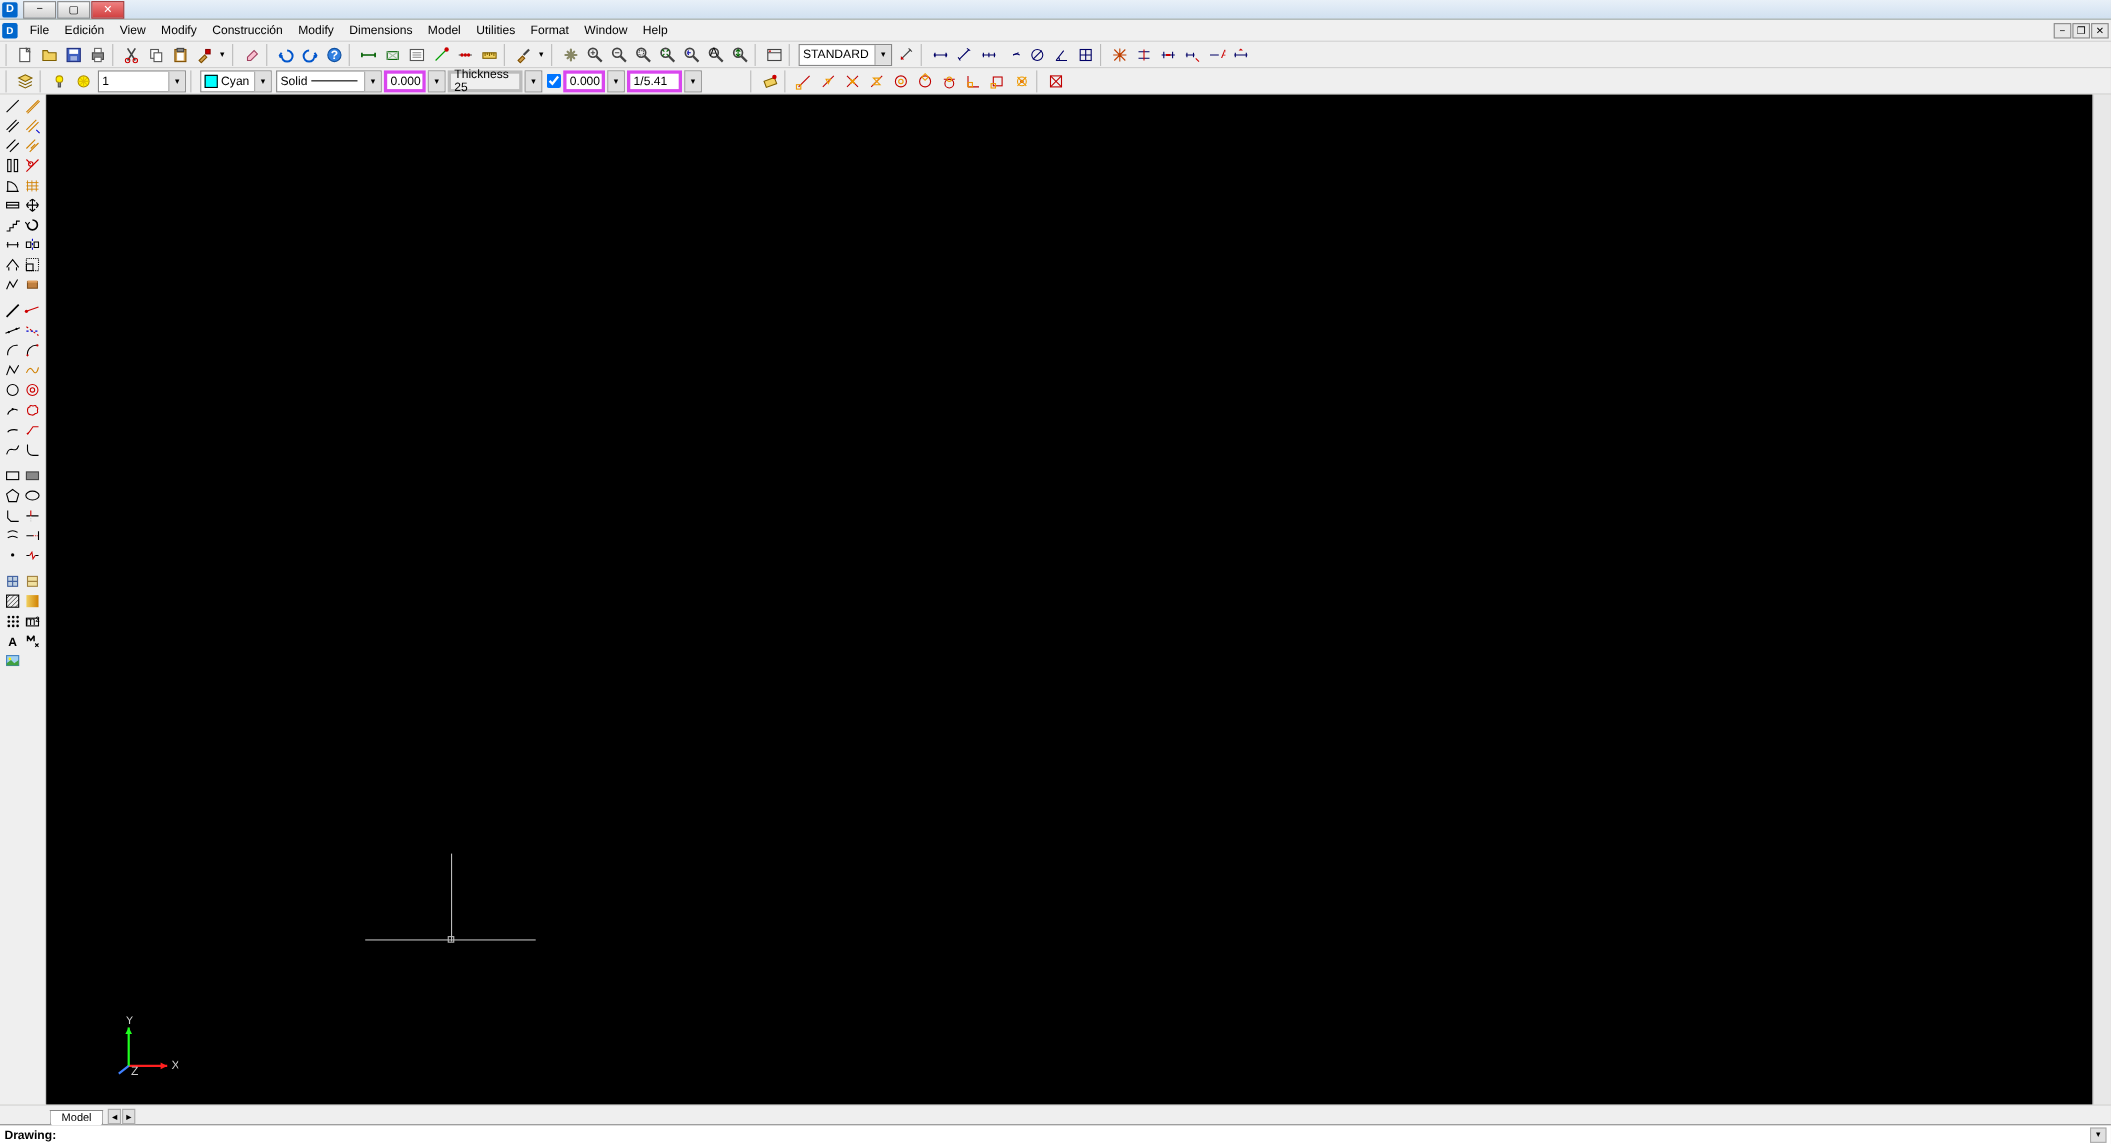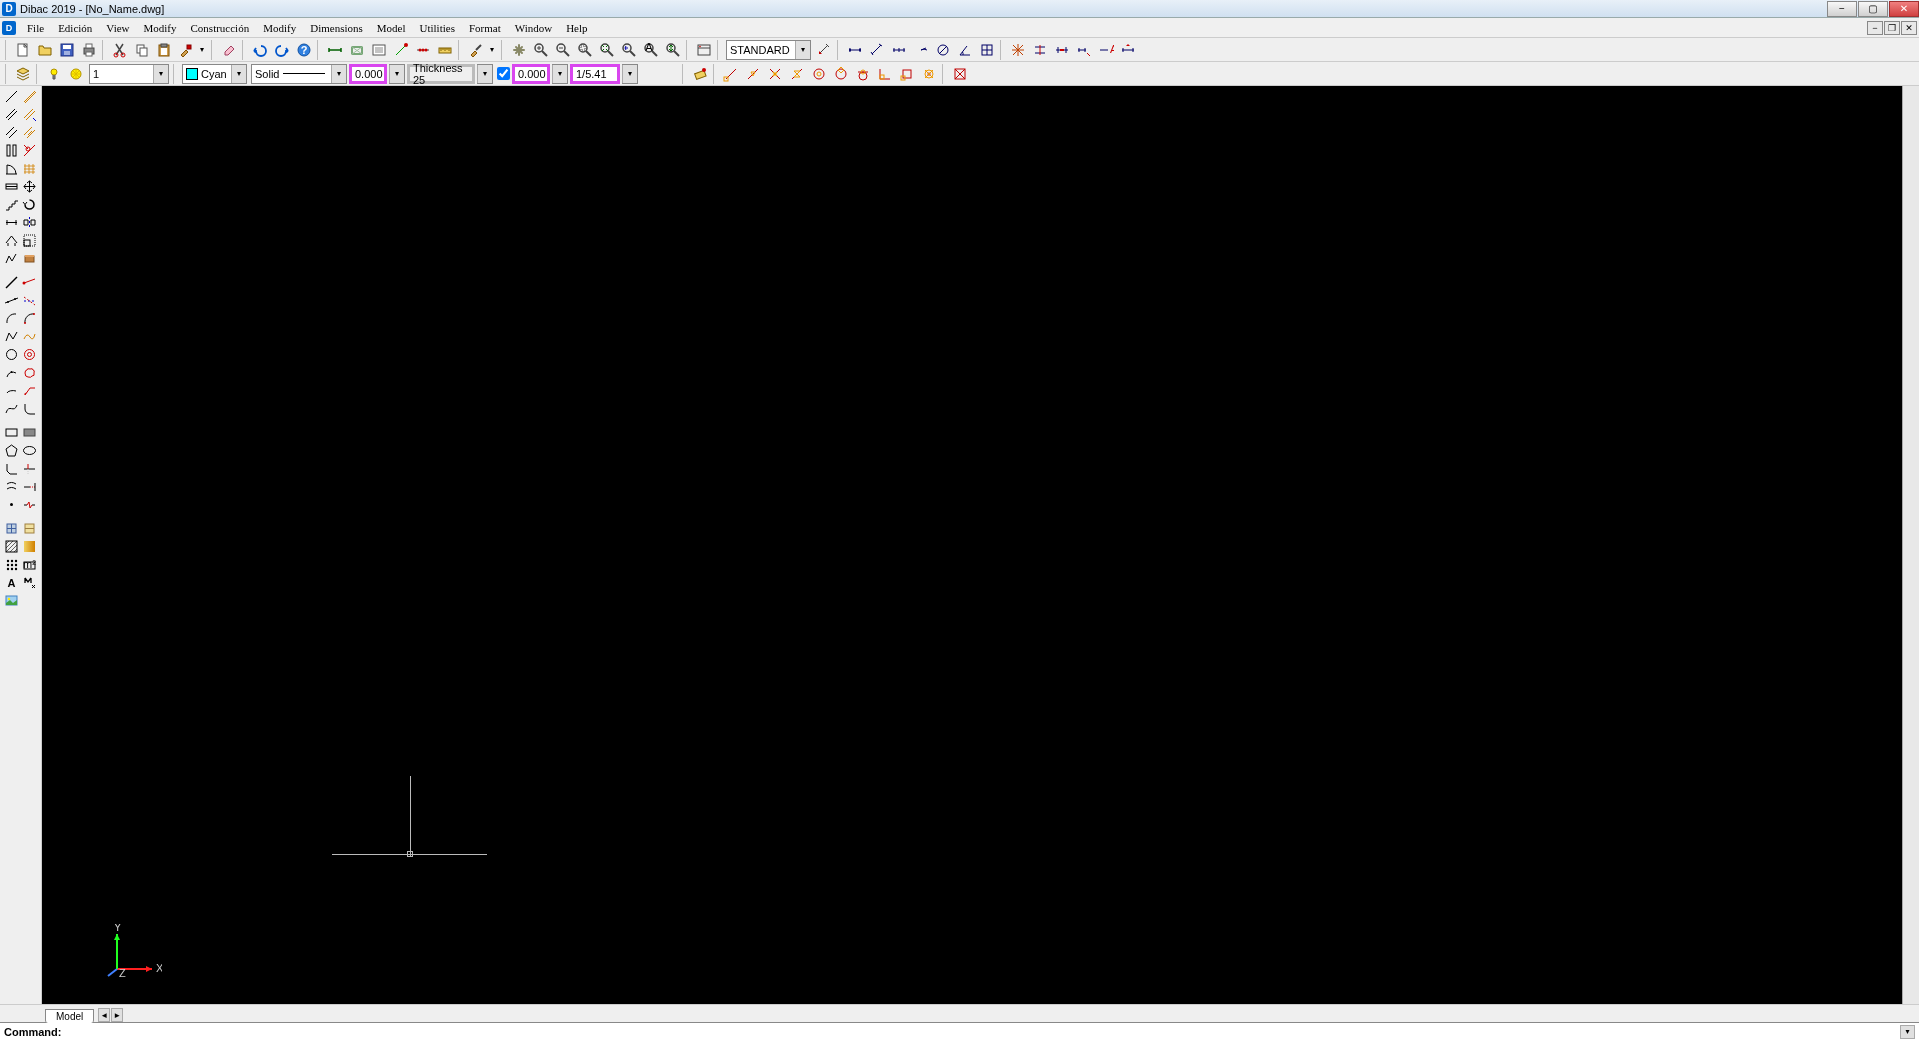--- a/index.html
+++ b/index.html
@@ -9,21 +9,21 @@
 .titlebar { height: 18px; background: linear-gradient(to bottom, #e8f0f8, #d0e0f0); display: flex; align-items: center; padding-left: 2px; border-bottom: 1px solid #9aa; }
 .titlebar .appicon { width: 14px; height: 14px; background: #0066cc; color: #fff; font-weight: bold; font-size: 10px; display: inline-flex; align-items: center; justify-content: center; margin-right: 4px; border-radius: 2px; }
 .titlebar .title-text { flex: 1; font-size: 11px; color: #000; }
 .titlebar .winbtns { display: flex; }
 .titlebar .winbtn { width: 30px; height: 16px; display: inline-flex; align-items: center; justify-content: center; border: 1px solid #888; margin-left: 1px; background: linear-gradient(to bottom, #f8f8f8, #d0d0d0); font-size: 10px; cursor: pointer; }
 .titlebar .winbtn.close { background: linear-gradient(to bottom, #f08080, #d04040); color: #fff; border-color: #a03030; }
 
 
 .menubar { height: 20px; background: #f0f0f0; display: flex; align-items: center; padding-left: 2px; border-bottom: 1px solid #ccc; }
 .menubar .docicon { width: 14px; height: 14px; background: #0066cc; color: #fff; font-weight: bold; font-size: 9px; display: inline-flex; align-items: center; justify-content: center; margin-right: 4px; border-radius: 2px; }
-.menubar .menuitem { padding: 2px 7px; cursor: pointer; font-family: Liberation Serif, serif; }
+.menubar .menuitem { padding: 2px 7px; cursor: pointer; }
 .menubar .mdibtns { margin-left: auto; display: flex; margin-right: 2px; }
 .menubar .mdibtn { width: 16px; height: 14px; border: 1px solid #888; background: #e8e8e8; margin-left: 1px; font-size: 9px; display: inline-flex; align-items: center; justify-content: center; cursor: pointer; }
 
 
 .toolbar-row { height: 24px; background: #efefef; display: flex; align-items: center; padding: 1px 3px; border-bottom: 1px solid #ccc; }
 .tb-sep { width: 5px; height: 20px; border-left: 1px solid #bbb; margin: 0 2px; }
 .tb-btn { width: 20px; height: 20px; display: inline-flex; align-items: center; justify-content: center; margin: 0 1px; border: 1px solid transparent; cursor: pointer; font-size: 14px; position: relative; }
 .tb-btn svg { width: 16px; height: 16px; display: block; }
 .tb-drop { width: 10px; height: 20px; display: inline-flex; align-items: center; justify-content: center; font-size: 8px; cursor: pointer; margin-right: 2px; }
 .tb-select { height: 20px; border: 1px solid #888; background: #fff; margin: 4px 2px; display: inline-flex; align-items: center; padding: 0 3px; position: relative; }
@@ -57,21 +57,20 @@
 
 .cmdline { height: 18px; background: #fff; border-top: 1px solid #888; display: flex; align-items: center; padding: 0 4px; }
 .cmdline .prompt { font-weight: bold; margin-right: 4px; }
 .cmdline .cmd-arrow { margin-left: auto; width: 15px; height: 14px; background: #e0e0e0; border: 1px solid #aaa; display: flex; align-items: center; justify-content: center; font-size: 8px; cursor: pointer; }
 </style>
 </head>
 <body>
 
 <div class="titlebar">
   <span class="appicon">D</span>
-  <span class="title-text">Dibac 2019 - [No_Name.dwg]</span>
   <div class="winbtns">
     <div class="winbtn">−</div>
     <div class="winbtn">▢</div>
     <div class="winbtn close">✕</div>
   </div>
 </div>
 
 <div class="menubar">
   <span class="docicon">D</span>
   <span class="menuitem">File</span>
@@ -916,15 +915,15 @@
   </div>
 </div>
 
 <div class="tabs">
   <div class="tab">Model</div>
   <div class="tab-nav" style="margin-left:4px">◄</div>
   <div class="tab-nav">►</div>
 </div>
 
 <div class="cmdline">
-  <span class="prompt">Command:</span>
+  <span class="prompt">Drawing:</span>
   <span class="cmd-arrow">▾</span>
 </div>
 
 </body></html>

